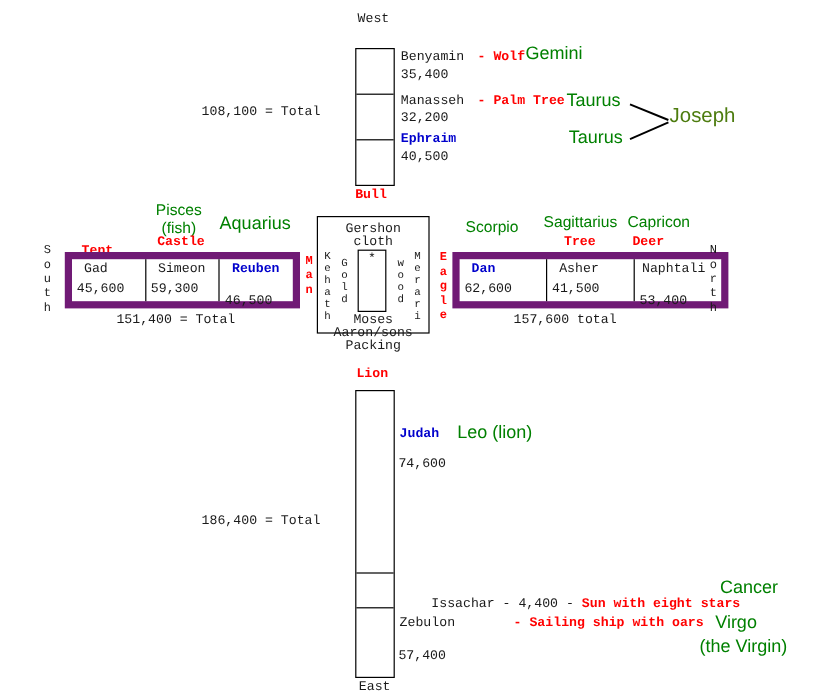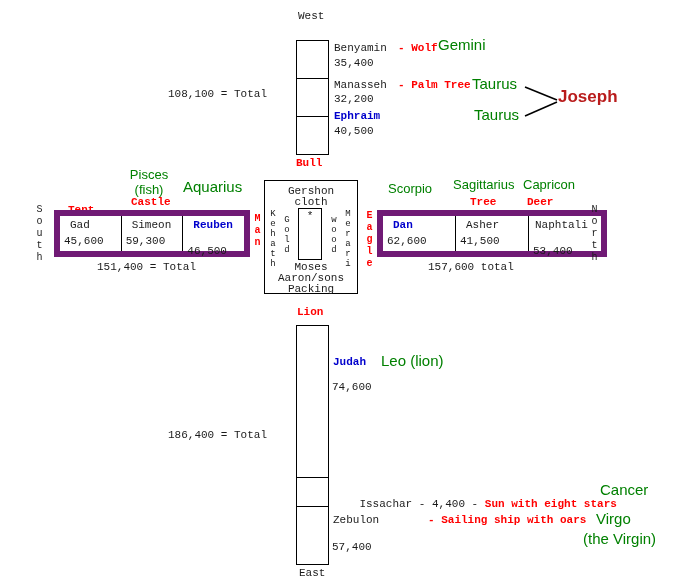--- a/index.html
+++ b/index.html
@@ -8,21 +8,21 @@
             font-family:"Liberation Mono","DejaVu Sans Mono",monospace; }
   .abs  { position:absolute; }
   .mono { font-family:"Liberation Mono","DejaVu Sans Mono",monospace; font-size:11px;
           color:var(--ink,#1a1a1a); white-space:pre; line-height:1.2; }
   .red  { color:var(--red,#ff0000); font-weight:bold; }
   .blue { color:var(--blue,#0000cc); font-weight:bold; }
   .green-lg { font-family:Liberation Sans, sans-serif; font-size:15px;
               color:var(--green,#008000); white-space:nowrap; }
   .green-md { font-family:"Liberation Sans","DejaVu Sans",sans-serif; font-size:13px;
               color:var(--green,#008000); white-space:nowrap; text-align:center; }
-  .joseph { font-family:"Liberation Sans","DejaVu Sans",sans-serif; font-size:17px; color:#b91c1c;font-weight:bold; }
+  .joseph { font-family:"Liberation Sans","DejaVu Sans",sans-serif; font-size:17px; color:#4d7c0f; }
   .vt { writing-mode:vertical-lr; text-orientation:upright; line-height:1; }
   .vt10 { font-size:10px; letter-spacing:1px; }
   .vt9  { font-size:9px;  letter-spacing:0px; }
   .box { border:1px solid #000; background:#fff; }
   .colbox { border:1px solid #000; background:#fff; display:flex; flex-direction:column; }
   .colbox .seg { border-bottom:1px solid #000; }
   .colbox .seg:last-child { border-bottom:none; }
   .camp-table { display:flex; border:6px solid #701a75; background:#fff; }
   .camp-cell { flex:1; border-right:1px solid #000; display:flex; flex-direction:column;
                justify-content:space-between; padding:3px 4px; }
@@ -87,21 +87,21 @@
     </div>
     <div class="camp-cell">
       <div class="mono blue cell-name">Reuben</div>
       <div class="mono">46,500</div>
     </div>
   </div>
 
   <div class="abs mono red vt vt10" style="left:252px;top:213px">Man</div>
   <div class="abs mono" style="left:97px;top:261px">151,400 = Total</div>
 
-  <div class="abs box" style="left:264px;top:180px;width:94px;height:114px">
+  <div class="abs box" style="left:264px;top:180px;width:94px;height:98px">
     <div class="abs mono" style="left:0;top:4px;width:100%;text-align:center">Gershon</div>
     <div class="abs mono" style="left:0;top:15px;width:100%;text-align:center">cloth</div>
 
     <div class="abs mono vt vt9" style="left:3px;top:28px">Kehath</div>
     <div class="abs mono vt vt9" style="left:17px;top:34px">Gold</div>
 
     <div class="abs box" style="left:33px;top:27px;width:24px;height:52px">
       <div class="abs mono" style="left:0;top:1px;width:100%;text-align:center">*</div>
     </div>
 

